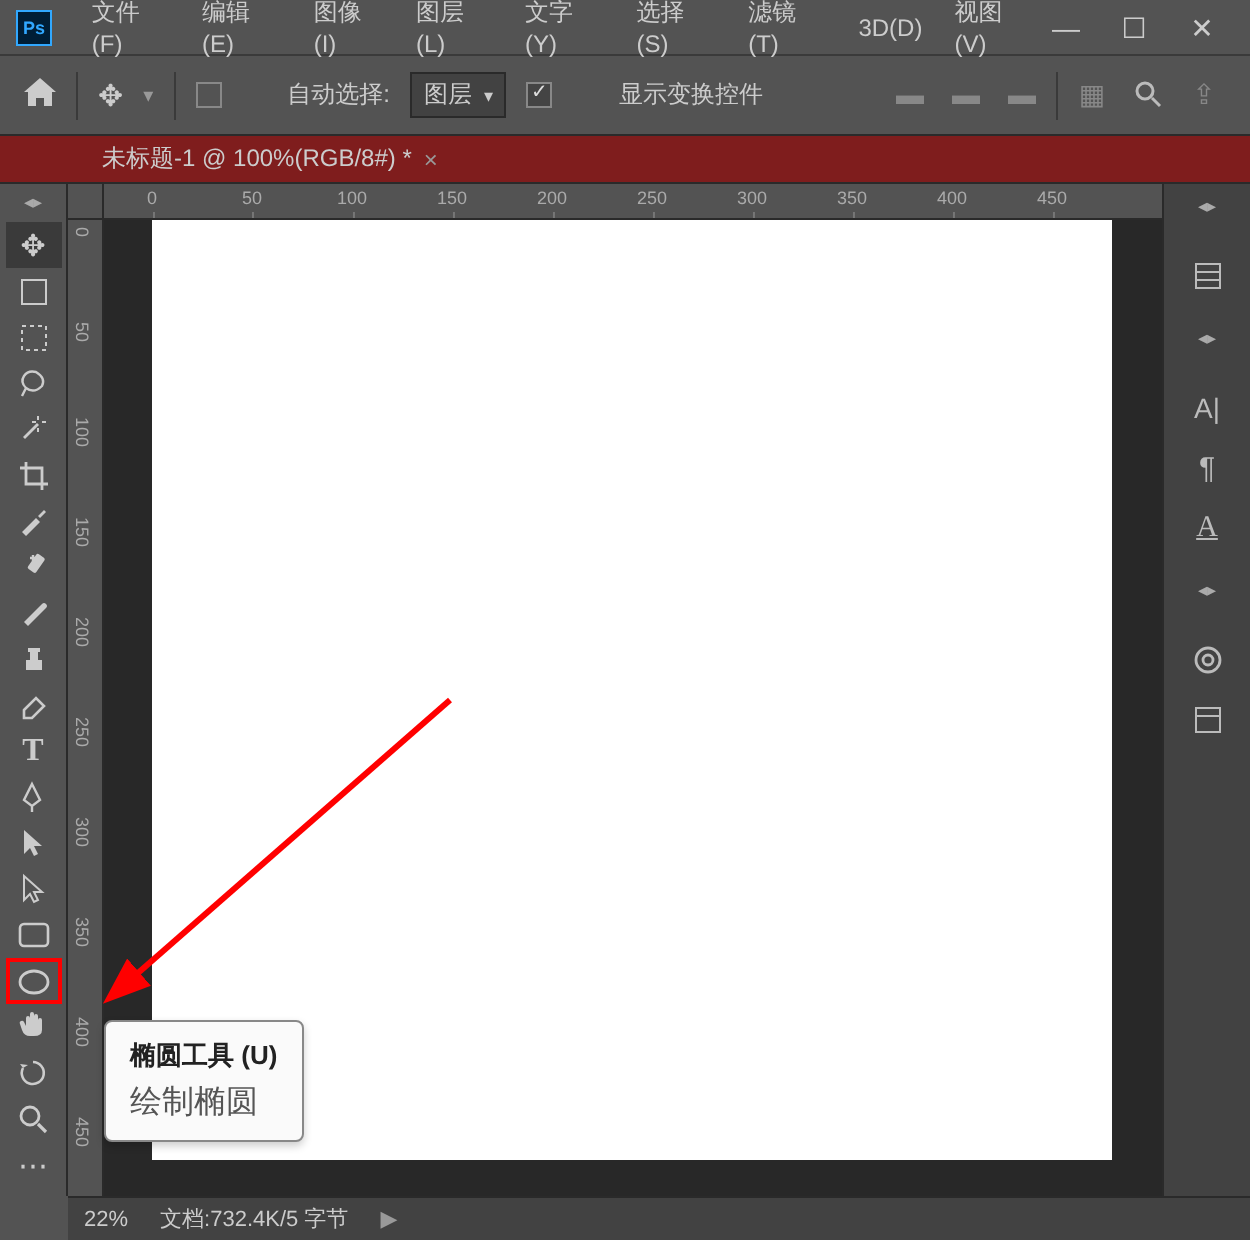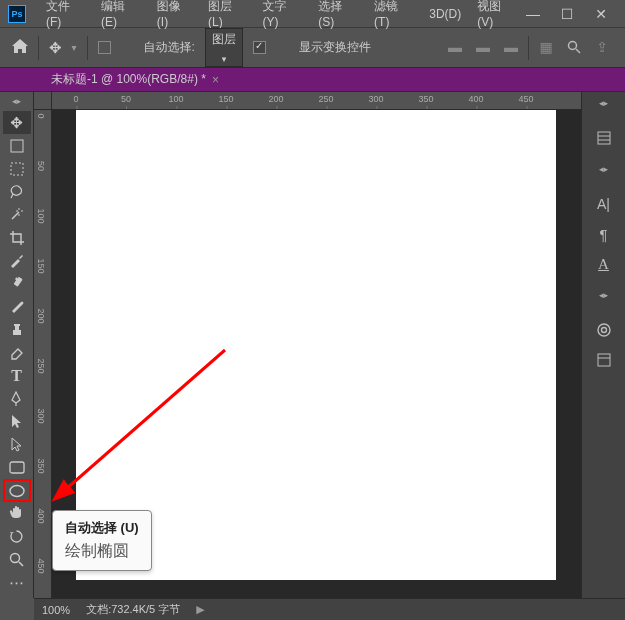--- a/index.html
+++ b/index.html
@@ -13,26 +13,26 @@
 .win-btn { color: #ccc; font-size: 14px; cursor: pointer; width: 16px; text-align: center; }
 
 
 .options-bar { height: 40px; background: #535353; border-bottom: 1px solid #2a2a2a; display: flex; align-items: center; padding: 0 12px; gap: 10px; }
 .opt-icon { color: #ccc; font-size: 15px; }
 .opt-sep { width: 1px; height: 24px; background: #3a3a3a; }
 .checkbox { width: 13px; height: 13px; border: 1px solid #888; display: inline-block; position: relative; margin-right: 4px; vertical-align: middle; }
 .checkbox.checked { background: #444; }
 .checkbox.checked::after { content: "✓"; color: #ddd; font-size: 10px; position: absolute; left: 1px; top: -2px; }
 .opt-label { color: #ccc; font-size: 12px; margin-left: 19px; }
-.select-box { background: #424242; border: 1px solid #2a2a2a; color: #ccc; font-size: 12px; padding: 2px 6px; display: flex; align-items: center; gap: 6px; flex-direction: column; }
+.select-box { background: #424242; border: 1px solid #2a2a2a; color: #ccc; font-size: 12px; padding: 2px 6px; display: flex; align-items: center; gap: 6px; }
 .opt-right { margin-left: auto; display: flex; gap: 6px; }
 .opt-right-btn { width: 22px; height: 22px; display: flex; align-items: center; justify-content: center; color: #888; font-size: 14px; }
 
 
-.doc-tabs { height: 24px; background: #701a75; display: flex; align-items: center; padding-left: 45px; border-bottom: 1px solid #2a2a2a; }
+.doc-tabs { height: 24px; background: #7f1d1d; display: flex; align-items: center; padding-left: 45px; border-bottom: 1px solid #2a2a2a; }
 .doc-tab { color: #ccc; font-size: 12px; padding: 0 6px; display: flex; align-items: center; gap: 6px; }
 .tab-close { color: #999; font-size: 12px; }
 
 
 .main { display: flex; height: calc(620px - 28px - 40px - 24px - 22px); }
 
 
 .toolbar { width: 34px; background: #535353; border-right: 1px solid #2a2a2a; display: flex; flex-direction: column; align-items: center; padding-top: 4px; }
 .toggle { width: 30px; height: 12px; display: flex; justify-content: center; color: #aaa; font-size: 9px; margin-bottom: 3px; }
 .tool { width: 28px; height: 23px; display: flex; align-items: center; justify-content: center; color: #ccc; font-size: 15px; cursor: pointer; position: relative; }
@@ -298,30 +298,30 @@
           <svg width="14" height="14">
             <rect x="1" y="1" width="12" height="12" fill="none" stroke="#bbb"></rect>
             <line x1="1" y1="5" x2="13" y2="5" stroke="#bbb"></line>
           </svg>
         </div>
     </div>
   </div>
 </div>
 
 <div class="status-bar">
-  <span>100%</span>
+  <span>22%</span>
   <span>文档:732.4K/5 字节</span>
   <span style="color:#999">▶</span>
 </div>
 
 <svg class="arrow-svg" width="180" height="160">
   <defs>
       <marker id="ah" markerWidth="10" markerHeight="10" refX="2" refY="3" orient="auto">
         <path d="M0,0 L0,6 L8,3 Z" fill="#ff0000"></path>
       </marker>
     </defs>
   <line x1="170" y1="5" x2="10" y2="145" stroke="#ff0000" stroke-width="3" marker-end="url(#ah)"></line>
 </svg>
 
 <div class="tooltip">
-  <div class="tooltip-title">自动选择 (U)</div>
+  <div class="tooltip-title">椭圆工具 (U)</div>
   <div class="tooltip-desc">绘制椭圆</div>
 </div>
 
 </body></html>

